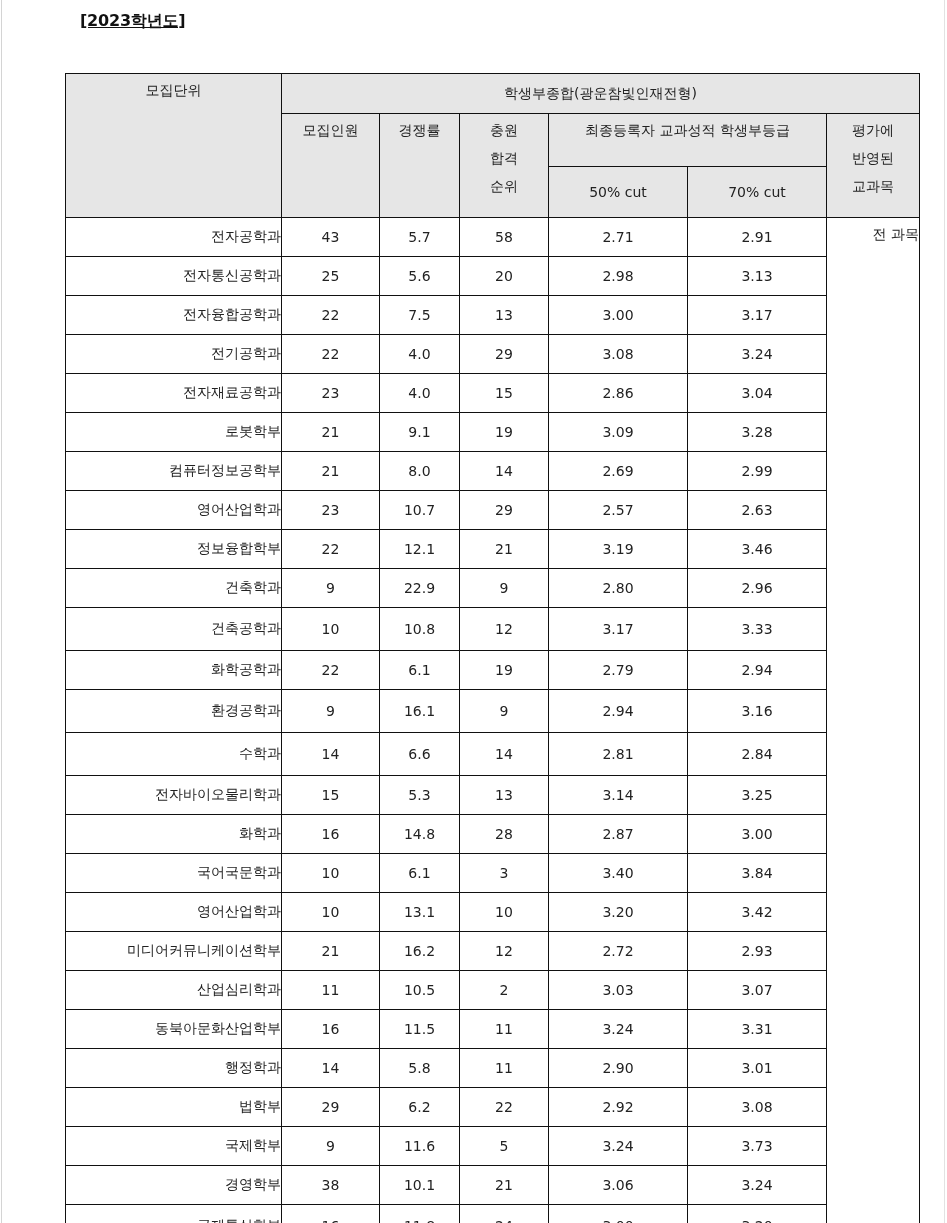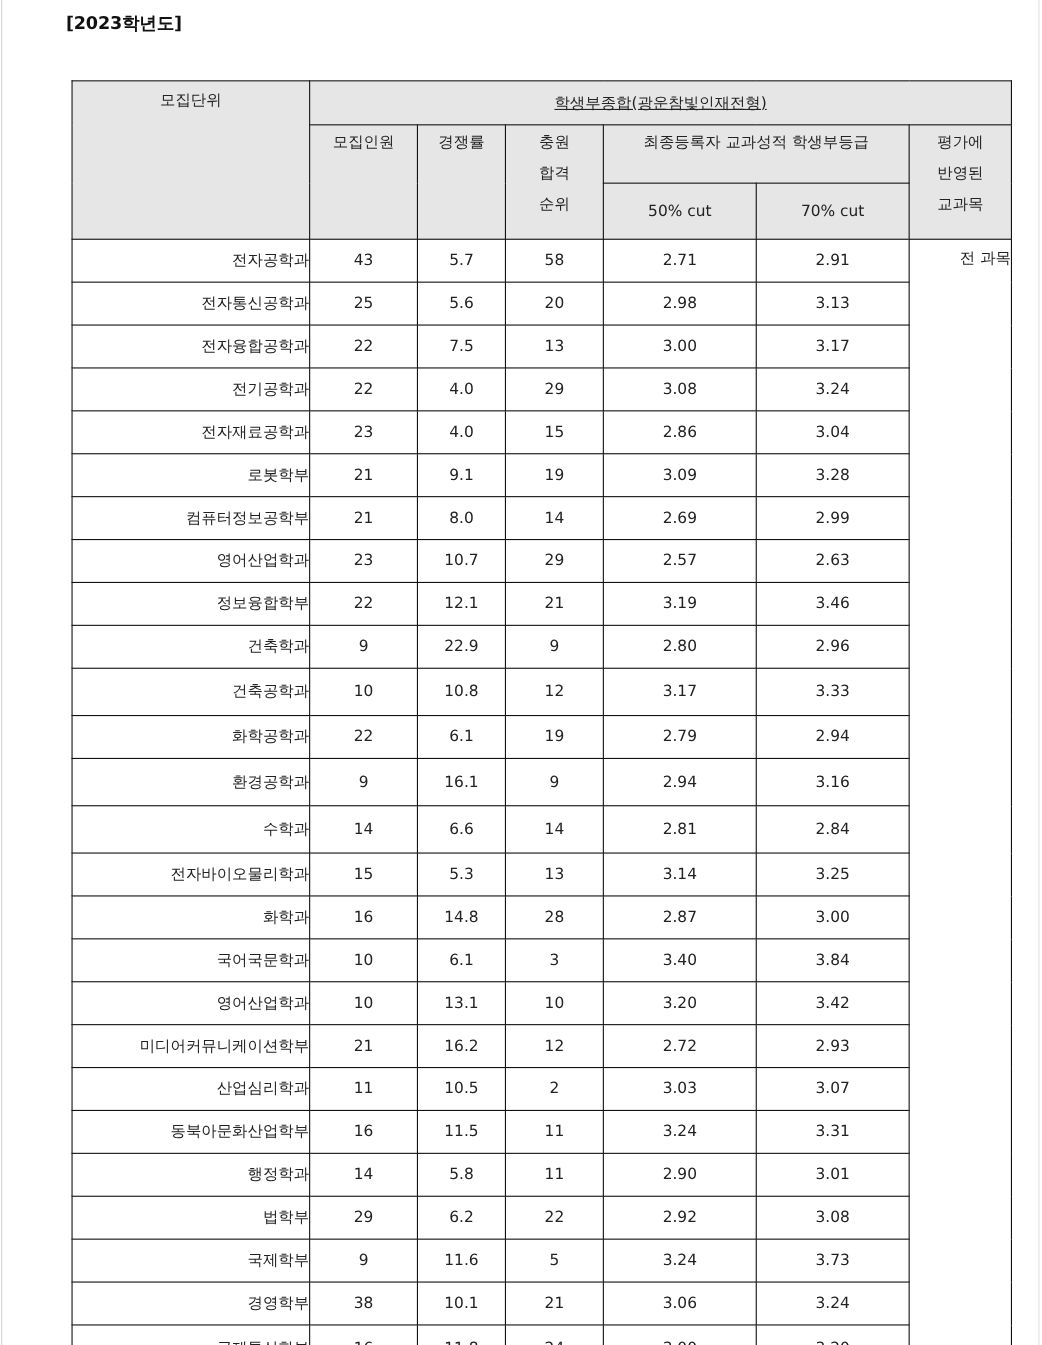--- a/index.html
+++ b/index.html
@@ -5,35 +5,35 @@
   html, body { margin: 0; padding: 0; }
   body {
     width: 947px; height: 1223px; position: relative; overflow: hidden;
     background: #ffffff;
     font-family: "DejaVu Sans", "Liberation Sans", sans-serif;
     color: #222222;
   }
   .edge-left { position: absolute; left: 1px; top: 0; width: 1px; height: 1223px; background: #d4d4d4; }
   .edge-right { position: absolute; left: 944px; top: 0; width: 1px; height: 1223px; background: #e2e2e2; }
   .title {
-    position: absolute; left: 60px; top: 11px;
-    font-size: 16px; font-weight: bold; color: #111111; letter-spacing: -0.2px;
+    position: absolute; left: 80px; top: 11px;
+    font-size: 16px; font-weight: bold; color: #111111; letter-spacing: -0.2px; text-decoration: underline;
   }
   table.grid {
     position: absolute; left: 65px; top: 36px;
     border-collapse: collapse; table-layout: fixed;
     width: 854px;
     font-size: 14px;
   }
   table.grid td, table.grid th {
     border: 1.5px solid #111111;
     padding: 0; font-weight: normal;
   }
   table.grid th { background: #e6e6e6; vertical-align: top; color: #222; }
-  th.main-title { font-weight: bold; height: 39px; vertical-align: middle !important; text-decoration: underline; }
+  th.main-title { font-weight: bold; height: 39px; vertical-align: middle !important; }
   th.unit-head { padding-top: 8px !important; }
   th.sub-narrow { padding-top: 2px !important; line-height: 28px; }
   th.cut { vertical-align: middle !important; height: 50px; }
   td.name { text-align: right; padding-left: 10px !important; }
   td.num { text-align: center; }
   td.subjects { vertical-align: top; text-align: right; padding-top: 8px !important; }
   tr.row td { height: 38px; }
   tr.row.tall td { height: 42px; }
   tr.row.last td { height: 41px; }
   table.grid { border-bottom: 3px solid #111; margin-top: 37px; }

